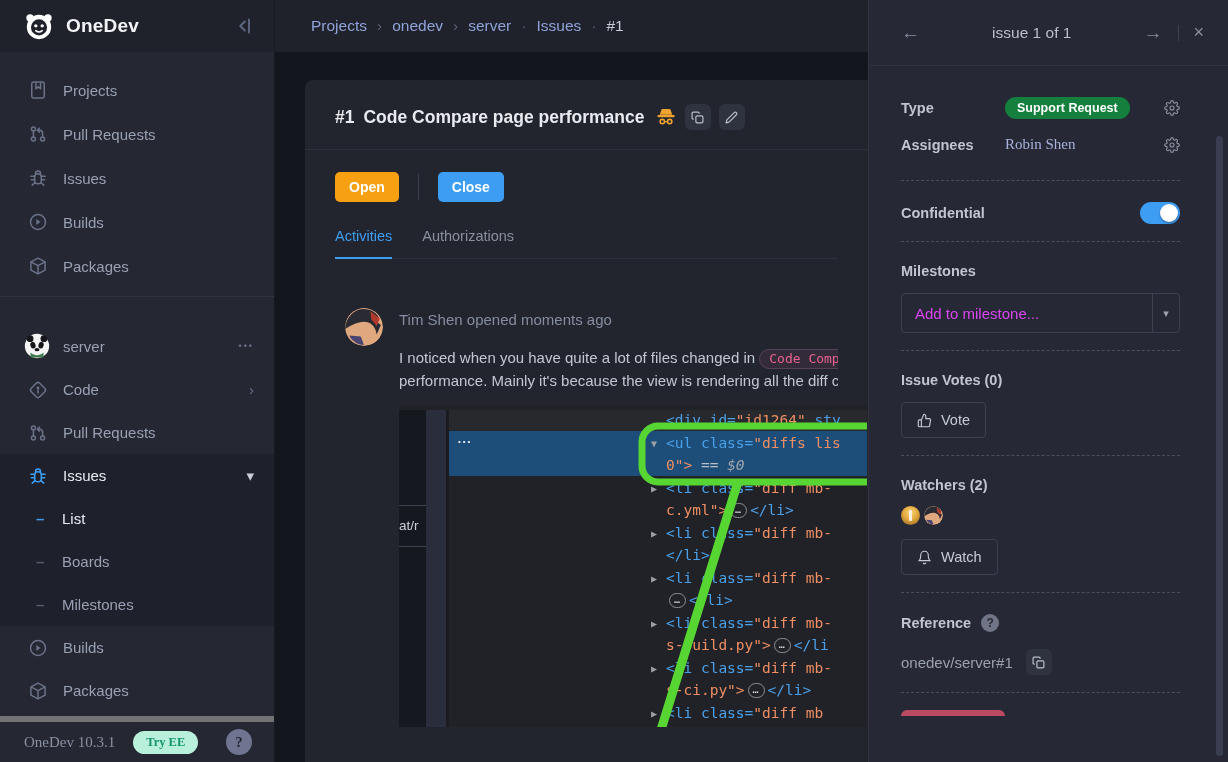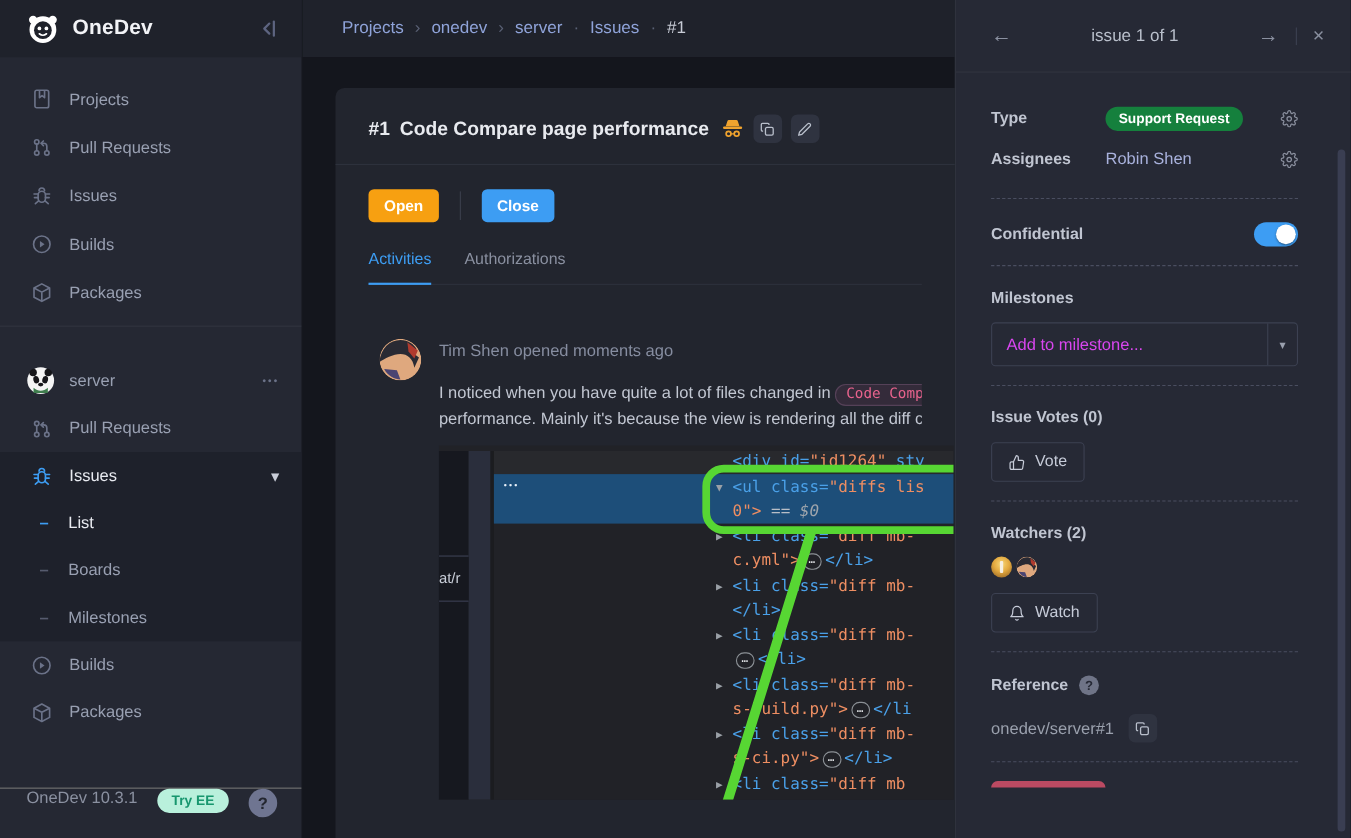--- a/index.html
+++ b/index.html
@@ -30,22 +30,22 @@
   .issues-block { background:#1e212b; }
   .side-item.active { color:#e9ebf1; }
   .side-item.active .s-icon { color:#3d9df3; }
   .sub-item { padding-left:36px; }
   .sub-dash { width:26px; font-size:15px; font-weight:700; color:#565b6e; flex:none; }
   .sub-dash.on { color:#3d9df3; }
   .sub-item .s-label { color:#99a0b2; }
   .sub-item.active .s-label { color:#e9ebf1; }
   .chev { color:#6b7288; font-size:15px; }
   .chev.open { color:#c9cdd8; }
-  .side-foot { position:absolute; left:0; right:0; bottom:0; height:46px; border-top:1px solid #737373;
-    display:flex; align-items:flex-start; padding:0 22px 0 24px; }
+  .side-foot { position:absolute; left:0; right:0; bottom:0; height:46px; border-top:6px solid #737373;
+    display:flex; align-items:center; padding:0 22px 0 24px;font-family:Liberation Serif, serif; }
   .foot-version { color:#8a90a0; font-size:15px; }
   .tryee-badge { background:#b9f0dc; color:#17966e; font-size:12.5px; font-weight:700;
     border-radius:12px; padding:4px 13px; margin-left:18px; cursor:pointer; }
   .foot-help { width:26px; height:26px; border-radius:50%; background:#6f7591; color:#23262f;
     font-weight:700; font-size:15px; display:flex; align-items:center; justify-content:center;
     margin-left:auto; cursor:pointer; }
 
   
   .main { flex:1; display:flex; flex-direction:column; min-width:0; }
   .topbar { height:52px; background:#1f222b; display:flex; align-items:center; padding-left:36px; flex:none; }
@@ -120,21 +120,21 @@
   .rp-title { flex:1; text-align:center; color:#b9bfcb; font-size:15.5px; }
   .rp-sep { width:1px; height:16px; background:#3c4152; margin:0 14px 0 16px; }
   .rp-close { color:#8a90a0; font-size:18px; cursor:pointer; }
   .rp-body { flex:1; padding:23px 48px 0 32px; position:relative; }
   .rp-row { display:flex; align-items:center; min-height:37px; }
   .rp-label { width:104px; color:#c0c5d1; font-size:14.5px; font-weight:700; flex:none; }
   .rp-flex { flex:1; display:flex; align-items:center; }
   .type-badge { background:#15803d; color:#fff; font-size:12.5px; font-weight:700;
     border-radius:11px; padding:4px 12px; }
   .gear { color:#8a8f9e; cursor:pointer; margin-left:auto; }
-  .link-user { color:#a9b2dd; font-size:15px; cursor:pointer; }
+  .link-user { color:#a9b2dd; font-size:15px; cursor:pointer;font-family:Liberation Serif, serif; }
   .dashed { border-top:1px dashed #4a4e60; margin-top:17px; }
   .conf-row { display:flex; align-items:center; margin-top:21px; }
   .conf-label { color:#c0c5d1; font-size:14.5px; font-weight:700; flex:1; }
   .toggle { width:40px; height:22px; border-radius:11px; background:#3d9df3; position:relative; cursor:pointer; }
   .toggle .knob { position:absolute; right:2px; top:2px; width:18px; height:18px; border-radius:50%;
     background:#fff; box-shadow:0 1px 2px rgba(0,0,0,.4); }
   .rp-h { color:#c0c5d1; font-size:14.5px; font-weight:700; margin-top:21px; }
   .mselect { margin-top:14px; height:40px; border:1px solid #3c4152; border-radius:4px;
     display:flex; align-items:stretch; cursor:pointer; }
   .mselect .ph { flex:1; display:flex; align-items:center; padding-left:13px; color:#d946ef; font-size:15px; }
@@ -247,20 +247,31 @@
           <ellipse cx="11" cy="15" rx="3.2" ry="4.2" fill="#16161a" transform="rotate(-14 11 15)"></ellipse>
           <ellipse cx="21" cy="15" rx="3.2" ry="4.2" fill="#16161a" transform="rotate(14 21 15)"></ellipse>
           <path d="M8 24c5 4.5 11 4.5 16 0v6H8z" fill="#3f7d4e"></path>
           <ellipse cx="16" cy="20.5" rx="3" ry="2" fill="#16161a"></ellipse>
         </svg>
       </span>
       <span class="proj-name">server</span>
       <span class="proj-more">•••</span>
     </div>
 
+    <div class="side-item proj-item">
+      <span class="s-icon">
+        <svg viewBox="0 0 24 24" width="20" height="20" fill="none" stroke="currentColor" stroke-width="1.8" stroke-linejoin="round">
+          <rect x="4.8" y="4.8" width="14.4" height="14.4" rx="3" transform="rotate(45 12 12)"></rect>
+          <circle cx="12" cy="9.5" r="1.7" fill="currentColor" stroke="none"></circle>
+            <path d="M12 11.2v5"></path>
+        </svg>
+      </span>
+      <span class="s-label">Code</span>
+      <span class="chev">›</span>
+    </div>
     <div class="side-item proj-item">
       <span class="s-icon">
         <svg viewBox="0 0 24 24" width="20" height="20" fill="none" stroke="currentColor" stroke-width="1.8" stroke-linecap="round" stroke-linejoin="round">
           <circle cx="6.5" cy="6" r="2.4"></circle>
             <circle cx="6.5" cy="18" r="2.4"></circle>
             <circle cx="17.5" cy="18" r="2.4"></circle>
           <path d="M6.5 8.4v7.2M17.5 15.6V11a3.5 3.5 0 0 0-3.5-3.5h-2.5"></path>
             <path d="M13.7 5 11.2 7.5l2.5 2.5"></path>
         </svg>
       </span>

